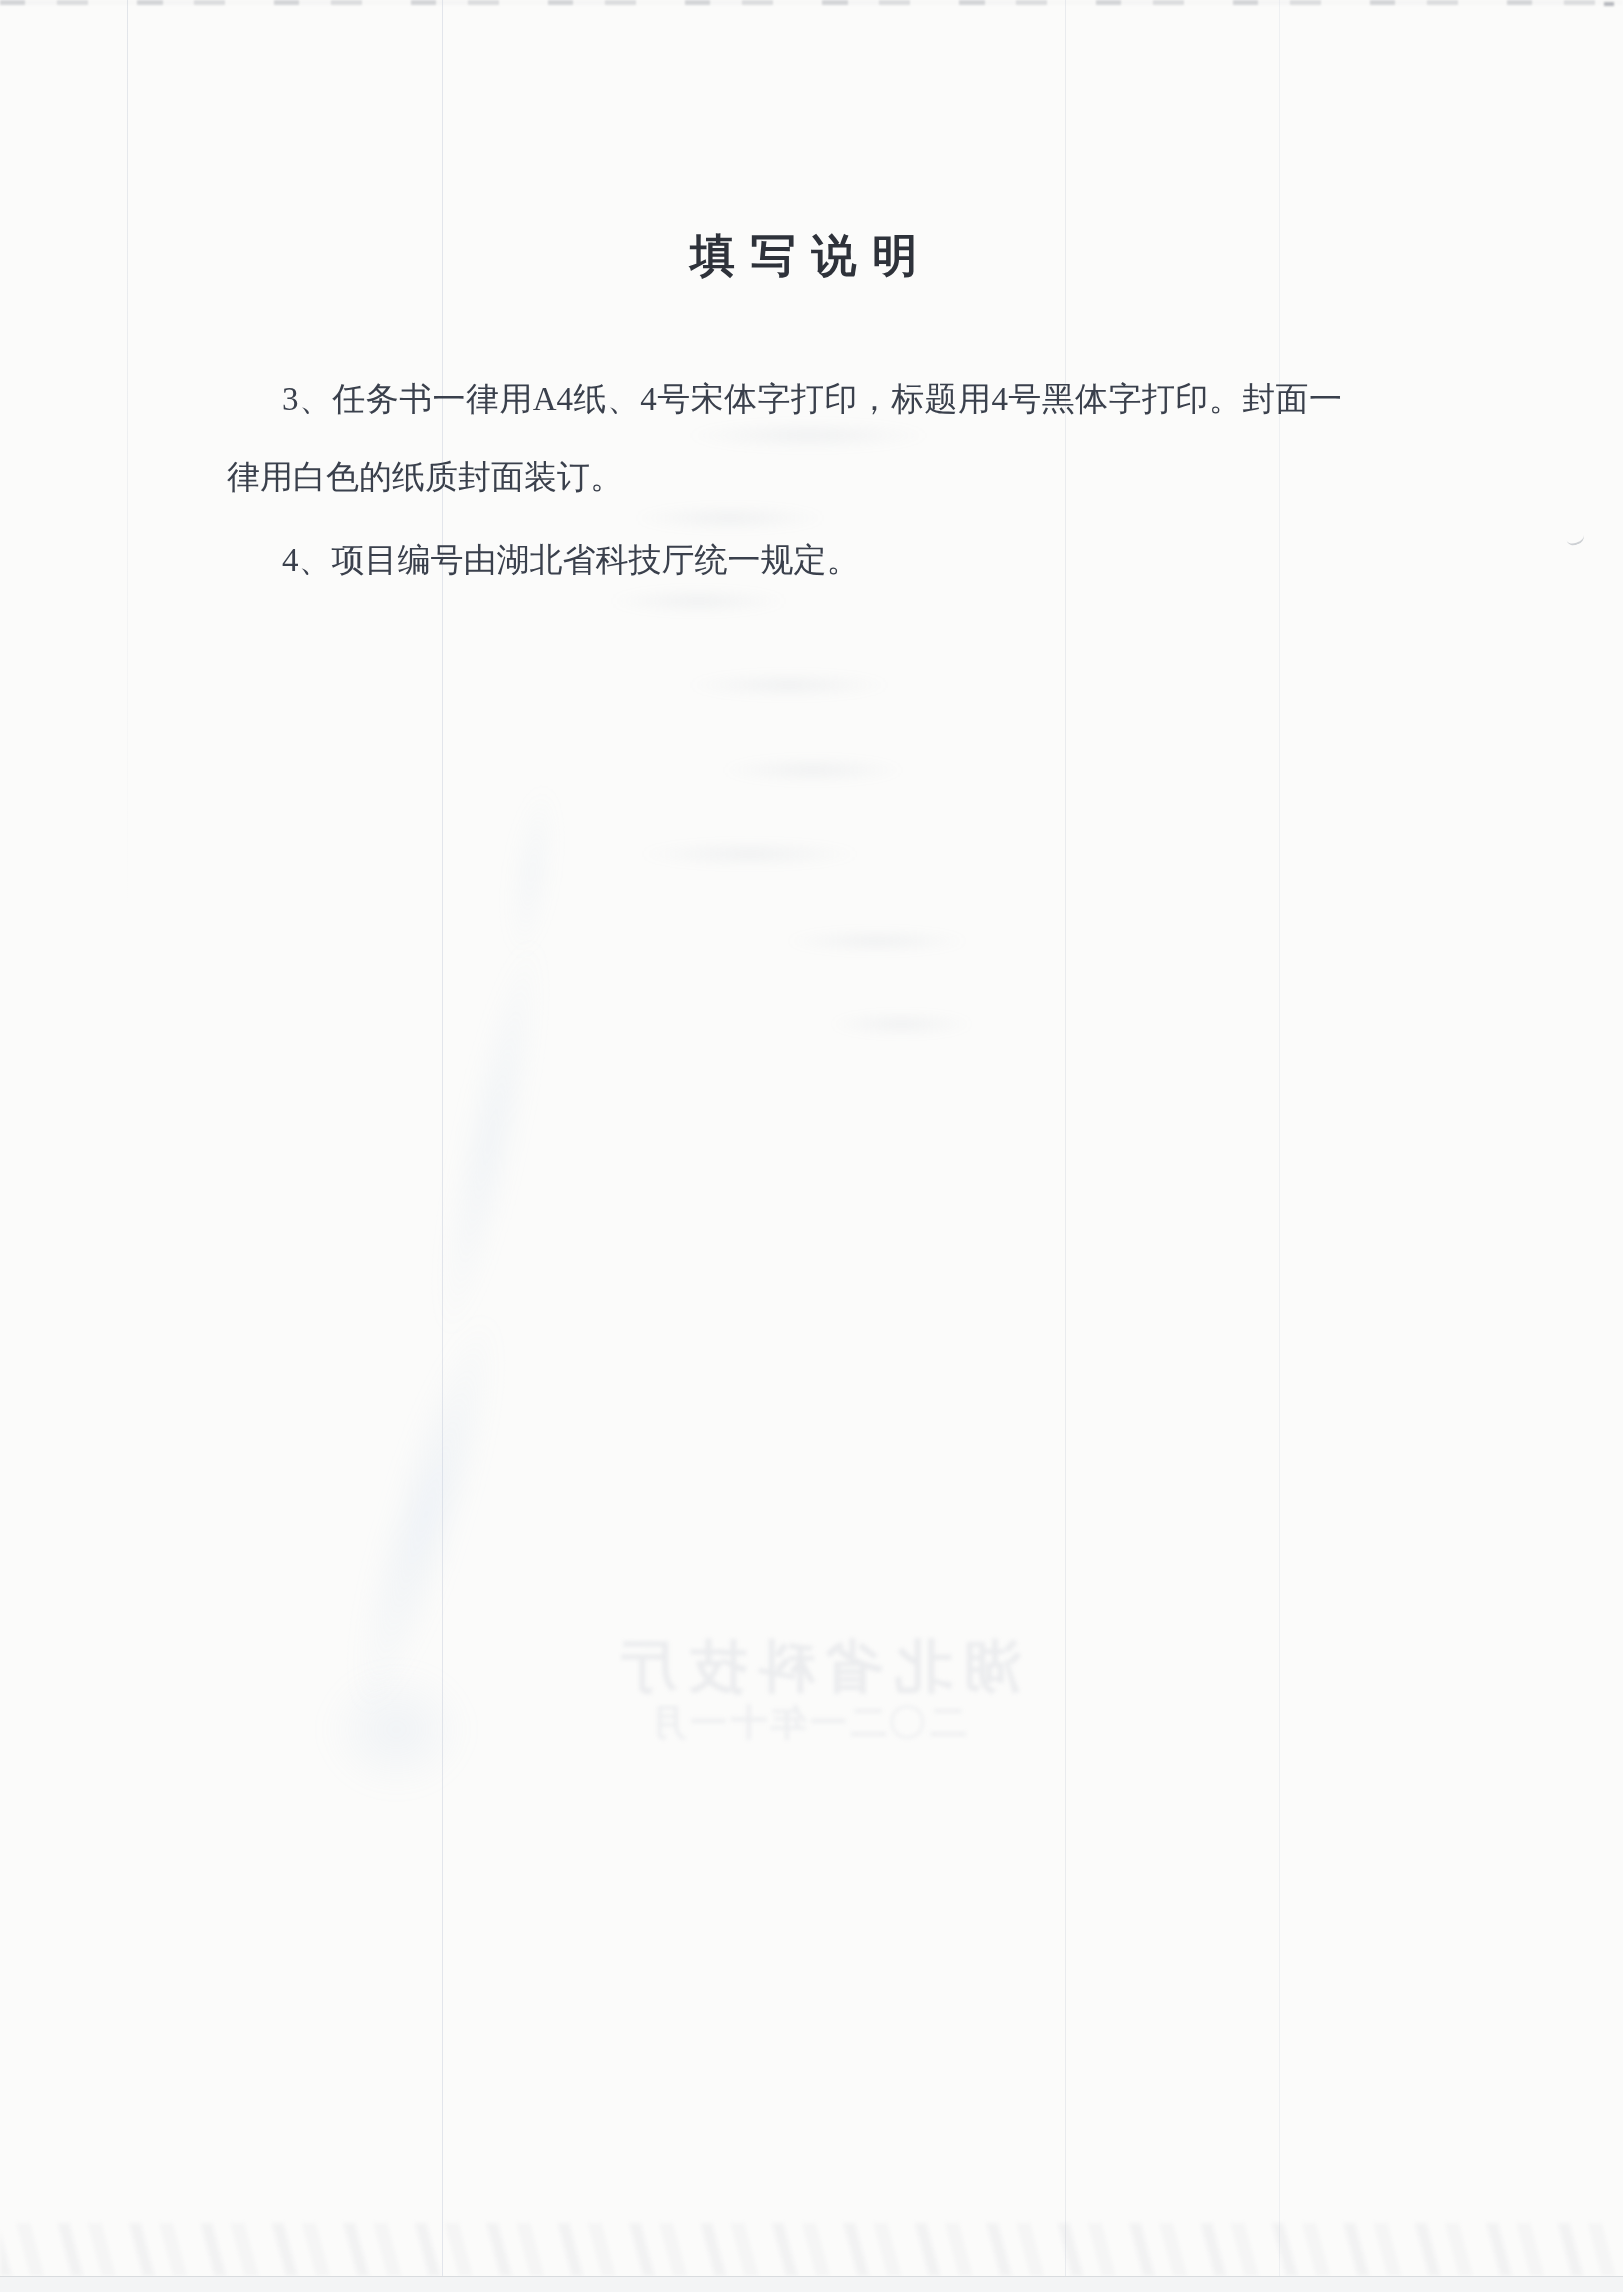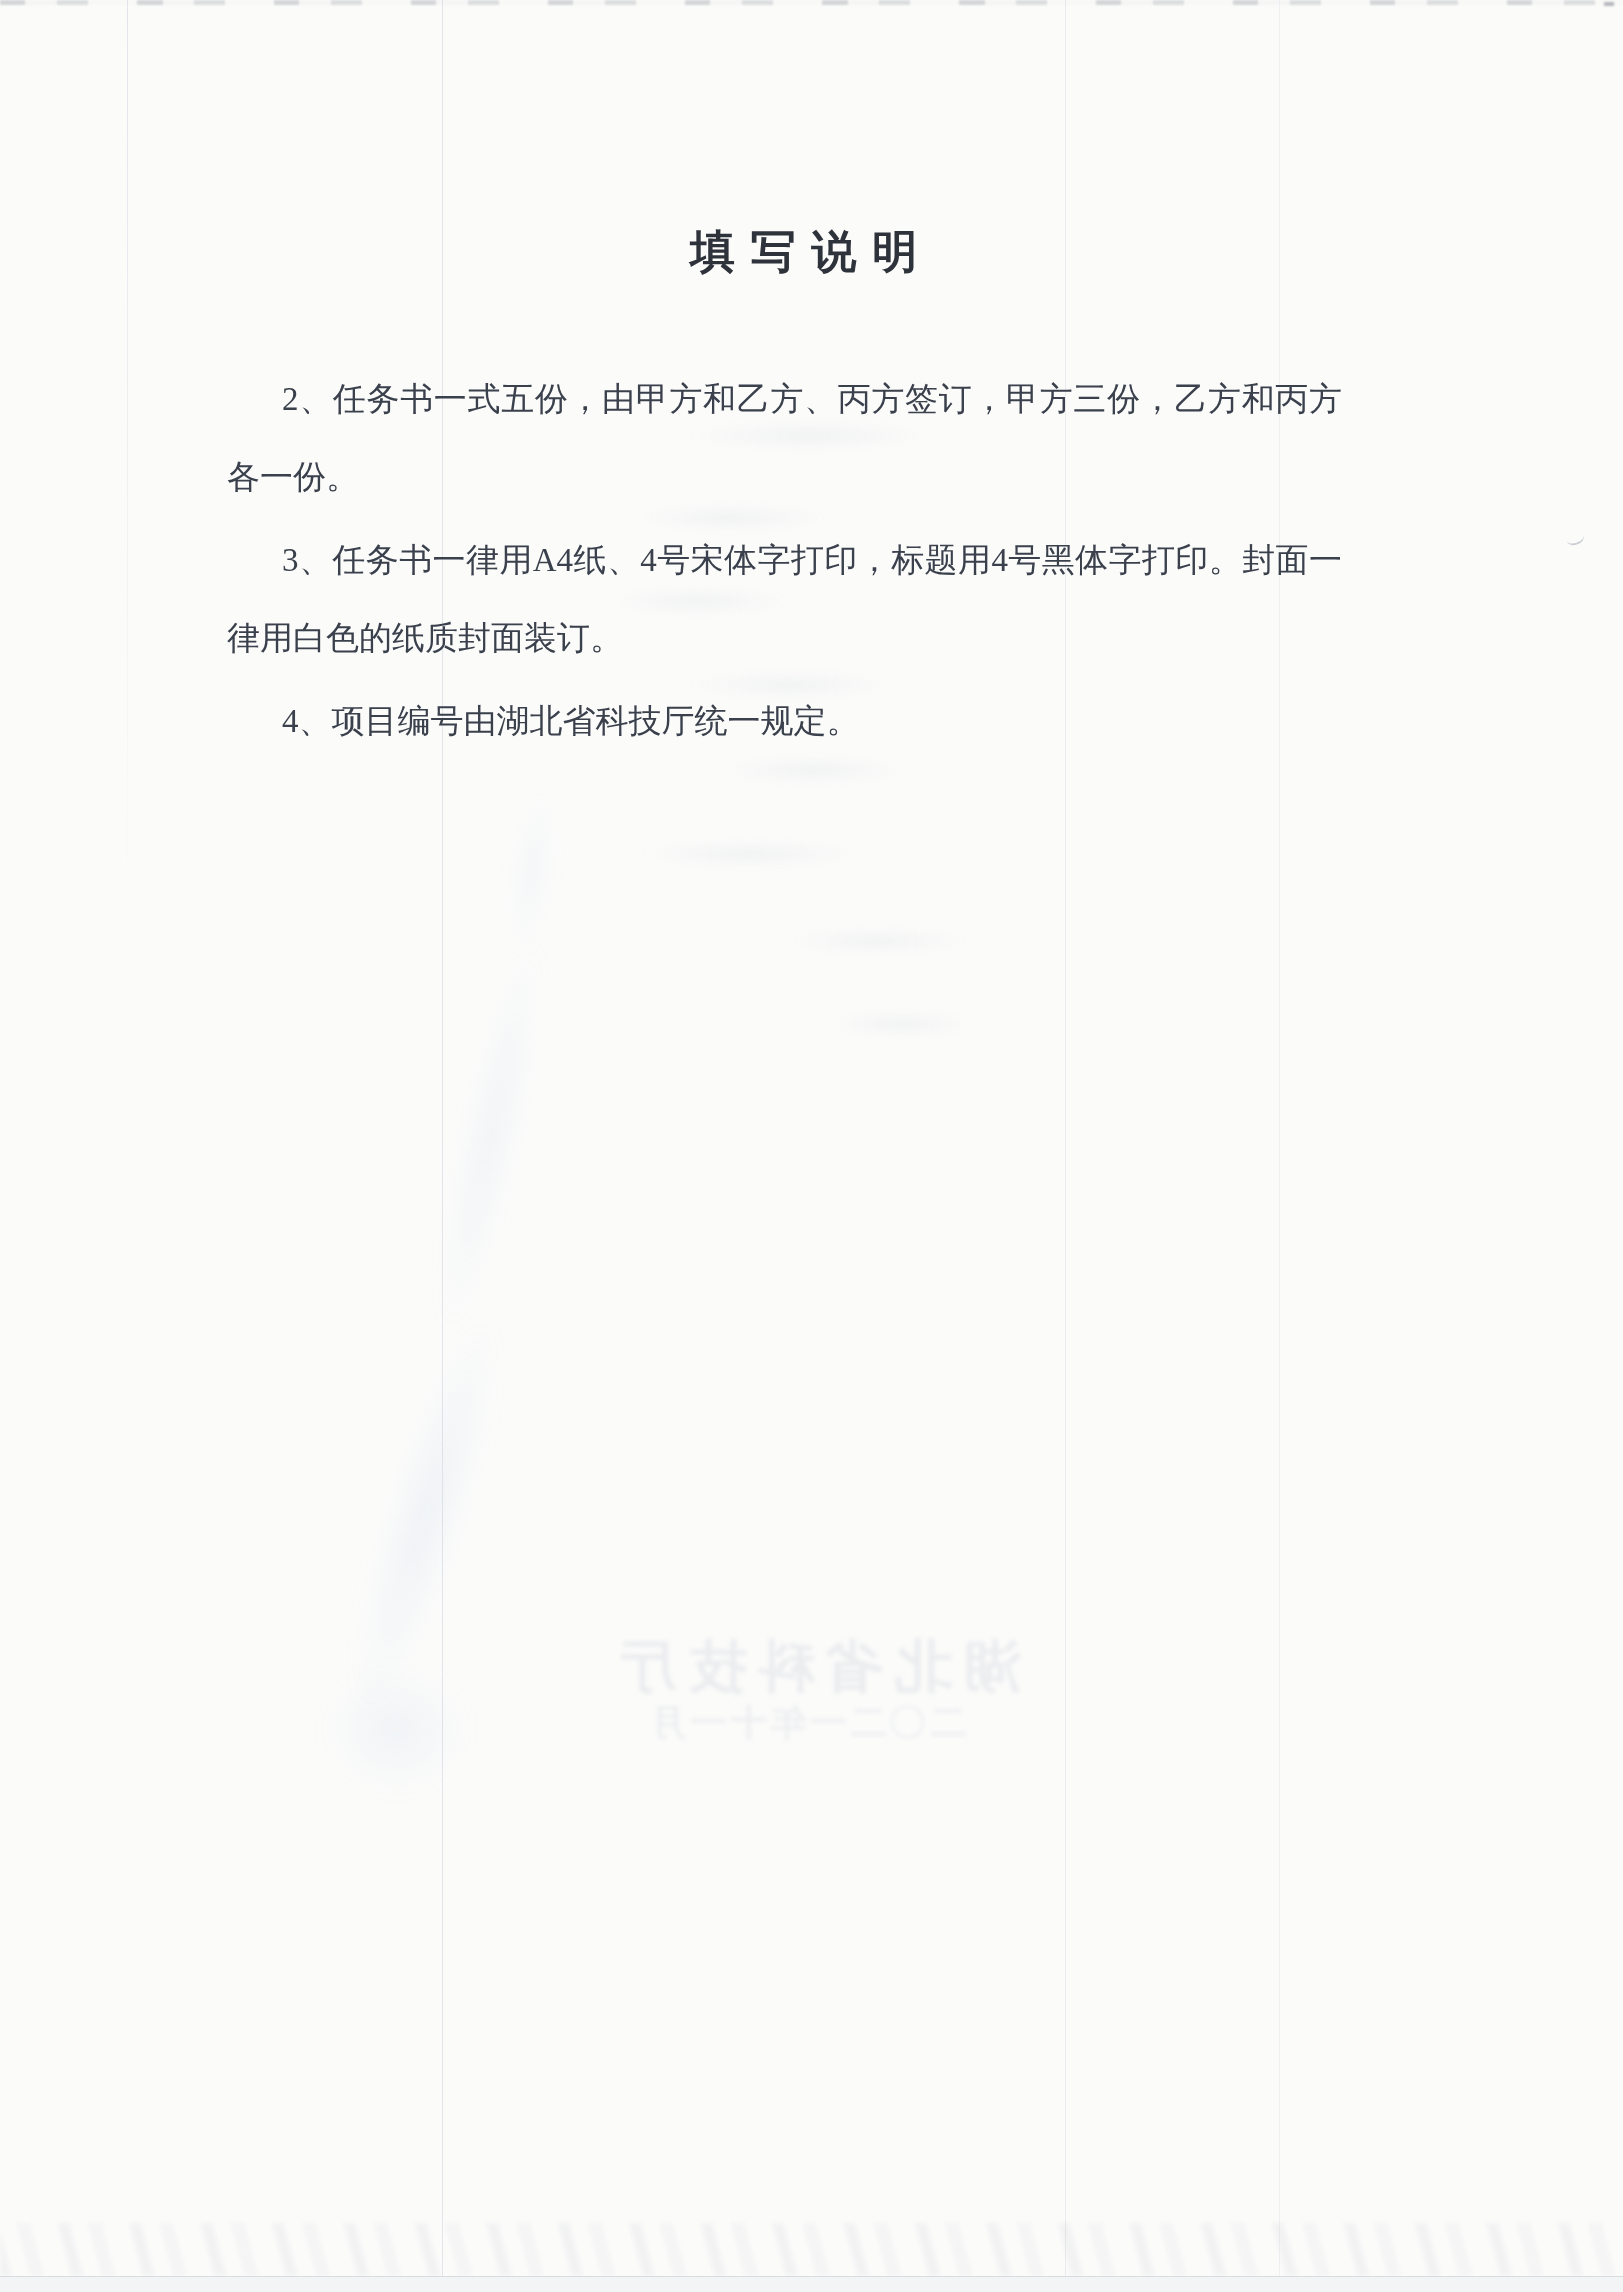--- a/index.html
+++ b/index.html
@@ -41,21 +41,21 @@
     transform:rotate(-18deg);
   }
   .speck-dash{
     position:absolute;left:1604px;top:2px;width:9.8px;height:3.9px;
     background:rgba(100,105,115,.45);filter:blur(1px);
   }
   
   .title{
     position:absolute;left:0;right:0;top:233px;margin:0;
     text-align:center;
-    font-family:Liberation Mono, monospace;
+    font-family:Liberation Sans, sans-serif;
     font-weight:700;font-size:45px;line-height:1;
     letter-spacing:15.7px;color:#2e323a;
   }
   .body-text{
     position:absolute;left:227px;top:360px;width:1115px;
     font-size:33px;line-height:78px;color:#3a404c;
     text-align:justify;text-justify:inter-ideograph;
   }
   .body-text p{margin:0 0 4.9px 0;text-indent:55px;}
   
@@ -86,21 +86,20 @@
 
   <div class="top-edge"></div>
   <div class="vstreak s1"></div>
   <div class="vstreak s2"></div>
   <div class="vstreak s3"></div>
   <div class="vstreak s4"></div>
 
   <h1 class="title">填写说明</h1>
 
   <div class="body-text">
-    <p>2、任务书一式五份，由甲方和乙方、丙方签订，甲方三份，乙方和丙方各一份。</p>
     <p>3、任务书一律用A4纸、4号宋体字打印，标题用4号黑体字打印。封面一律用白色的纸质封面装订。</p>
     <p>4、项目编号由湖北省科技厅统一规定。</p>
   </div>
 
   <div class="smudge" style="left:686px;top:421px;width:245px;height:29px;">
       <i></i>
     </div>
   <div class="smudge" style="left:632px;top:505px;width:196px;height:25.5px;">
       <i></i>
     </div>

